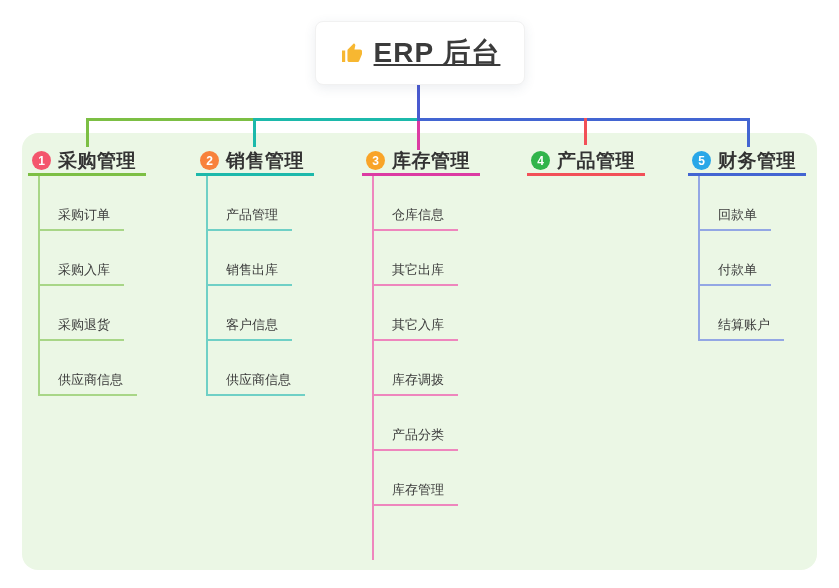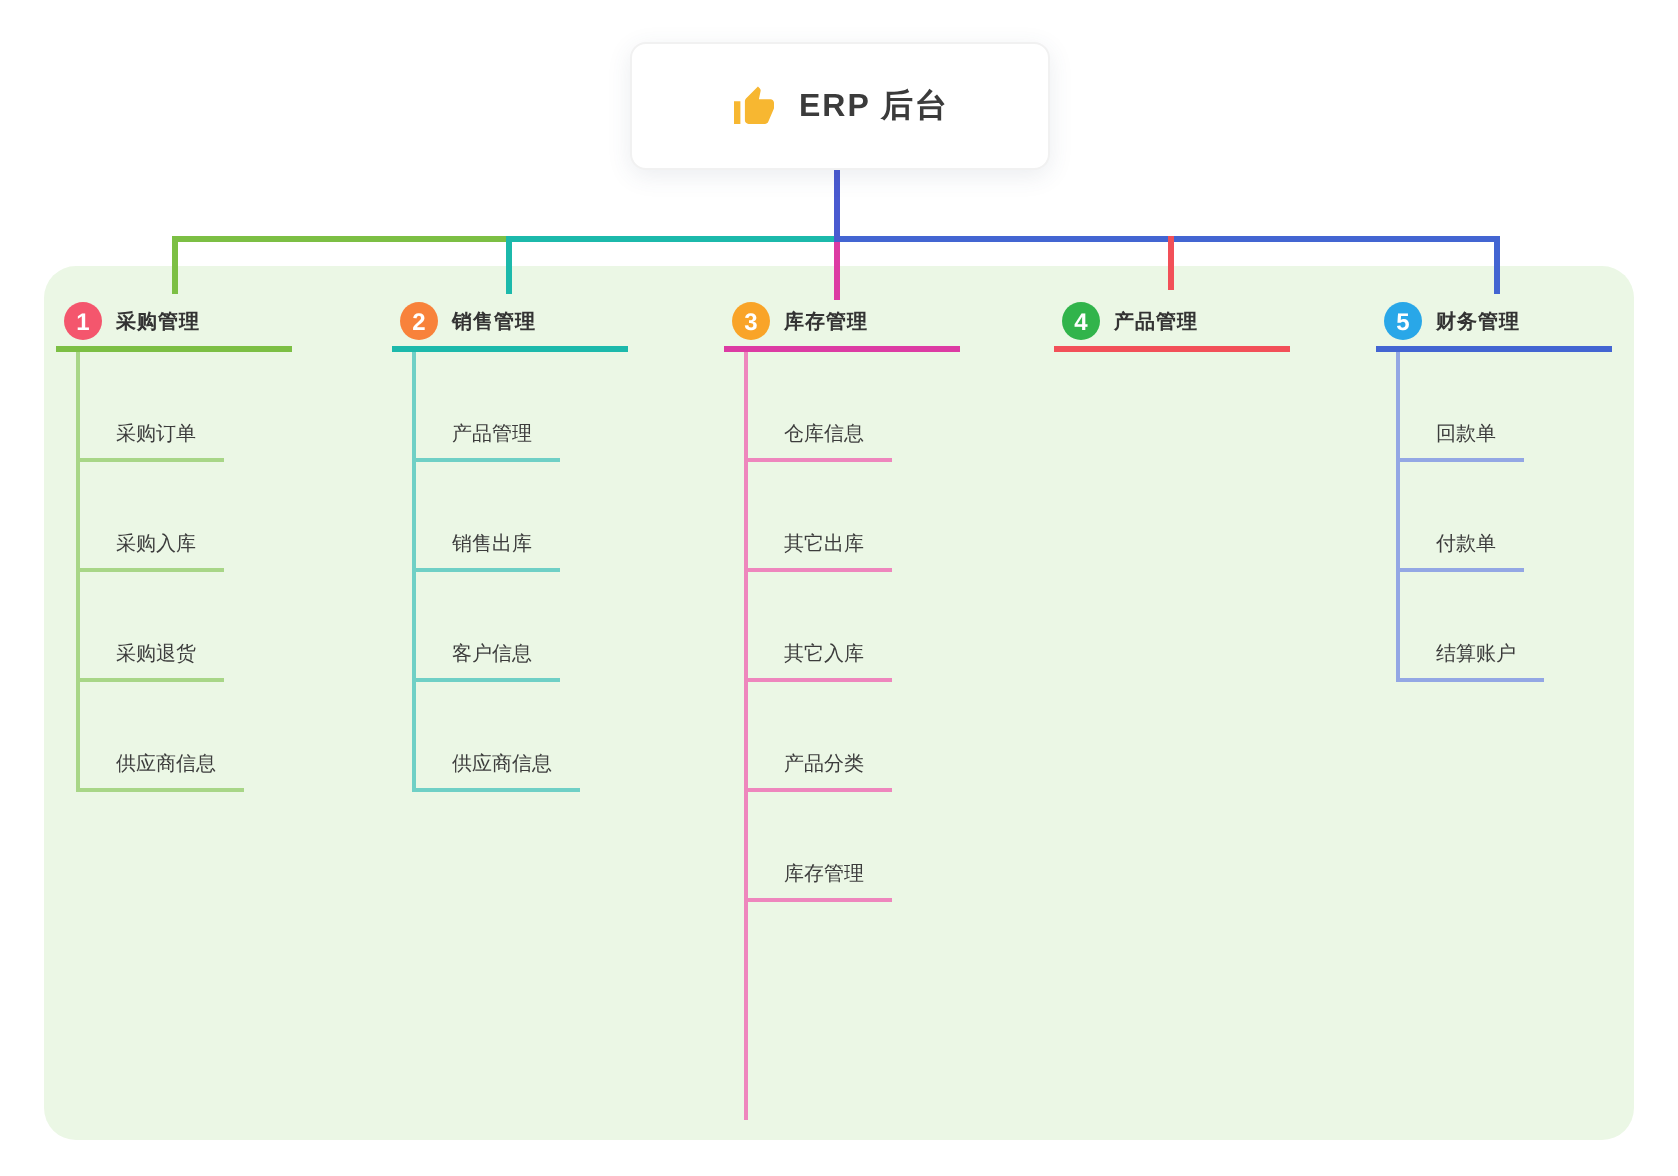--- a/index.html
+++ b/index.html
@@ -13,45 +13,45 @@
     position:absolute;left:22px;top:133px;width:795px;height:437px;
     background:#ebf7e5;border-radius:16px;
   }
   .root-node{
     position:absolute;left:315px;top:21px;width:208px;height:62px;
     background:#ffffff;border:1px solid #f1f1f1;border-radius:8px;
     box-shadow:0 3px 12px rgba(60,80,110,0.10);
     display:flex;align-items:center;justify-content:center;gap:10px;
     z-index:3;cursor:pointer;
   }
-  .root-node .title{font-size:16px;font-weight:700;color:#3b3b3b;letter-spacing:1px;}
+  .root-node .title{font-size:28px;font-weight:700;color:#3b3b3b;letter-spacing:1px;text-decoration:underline;}
   .root-node svg{display:block;}
   .seg{position:absolute;z-index:1;}
   .branch{position:absolute;z-index:2;}
   .branch-header{
     display:flex;align-items:center;height:25px;
     border-bottom:3px solid var(--lc);
     padding-left:4px;cursor:pointer;
   }
   .badge{
     width:19px;height:19px;border-radius:50%;background:var(--bc);
     color:#fff;font-size:12px;font-weight:700;
     display:flex;align-items:center;justify-content:center;
     margin-right:7px;flex:0 0 auto;
   }
-  .branch-title{font-size:10px;font-weight:700;color:#333;white-space:nowrap;letter-spacing:0.5px;}
+  .branch-title{font-size:19px;font-weight:700;color:#333;white-space:nowrap;letter-spacing:0.5px;}
   .branch-items{position:relative;}
   .child-rail{position:absolute;left:10px;top:0;width:2px;background:var(--ilc);}
   .branch-item{
     height:55px;display:flex;align-items:flex-end;cursor:pointer;
   }
   .branch-item span{
     display:inline-block;margin-left:10px;padding:0 14px 5px 20px;
     border-bottom:2px solid var(--ilc);
-    font-size:10px;color:#3c3c3c;white-space:nowrap;
+    font-size:13px;color:#3c3c3c;white-space:nowrap;
   }
 </style>
 </head>
 <body>
 
 <div class="screen">
   <div class="panel"></div>
 
   <div id="connectors">
       <div class="seg" style="left: 417px; top: 83px; width: 3px; height: 38px; background: rgb(74, 90, 208);"></div>
@@ -125,20 +125,23 @@
           <div class="branch-item">
             <span>仓库信息</span>
           </div>
           <div class="branch-item">
             <span>其它出库</span>
           </div>
           <div class="branch-item">
             <span>其它入库</span>
           </div>
           <div class="branch-item">
+            <span>库存调拨</span>
+          </div>
+          <div class="branch-item">
             <span>产品分类</span>
           </div>
           <div class="branch-item">
             <span>库存管理</span>
           </div>
         </div>
       </div>
       <div class="branch" style="left: 527px; top: 148px; --lc: #f25058; --ilc: #f59a96; --bc: #31b44b;">
         <div class="branch-header" style="width: 114px;">
           <span class="badge">4</span>

